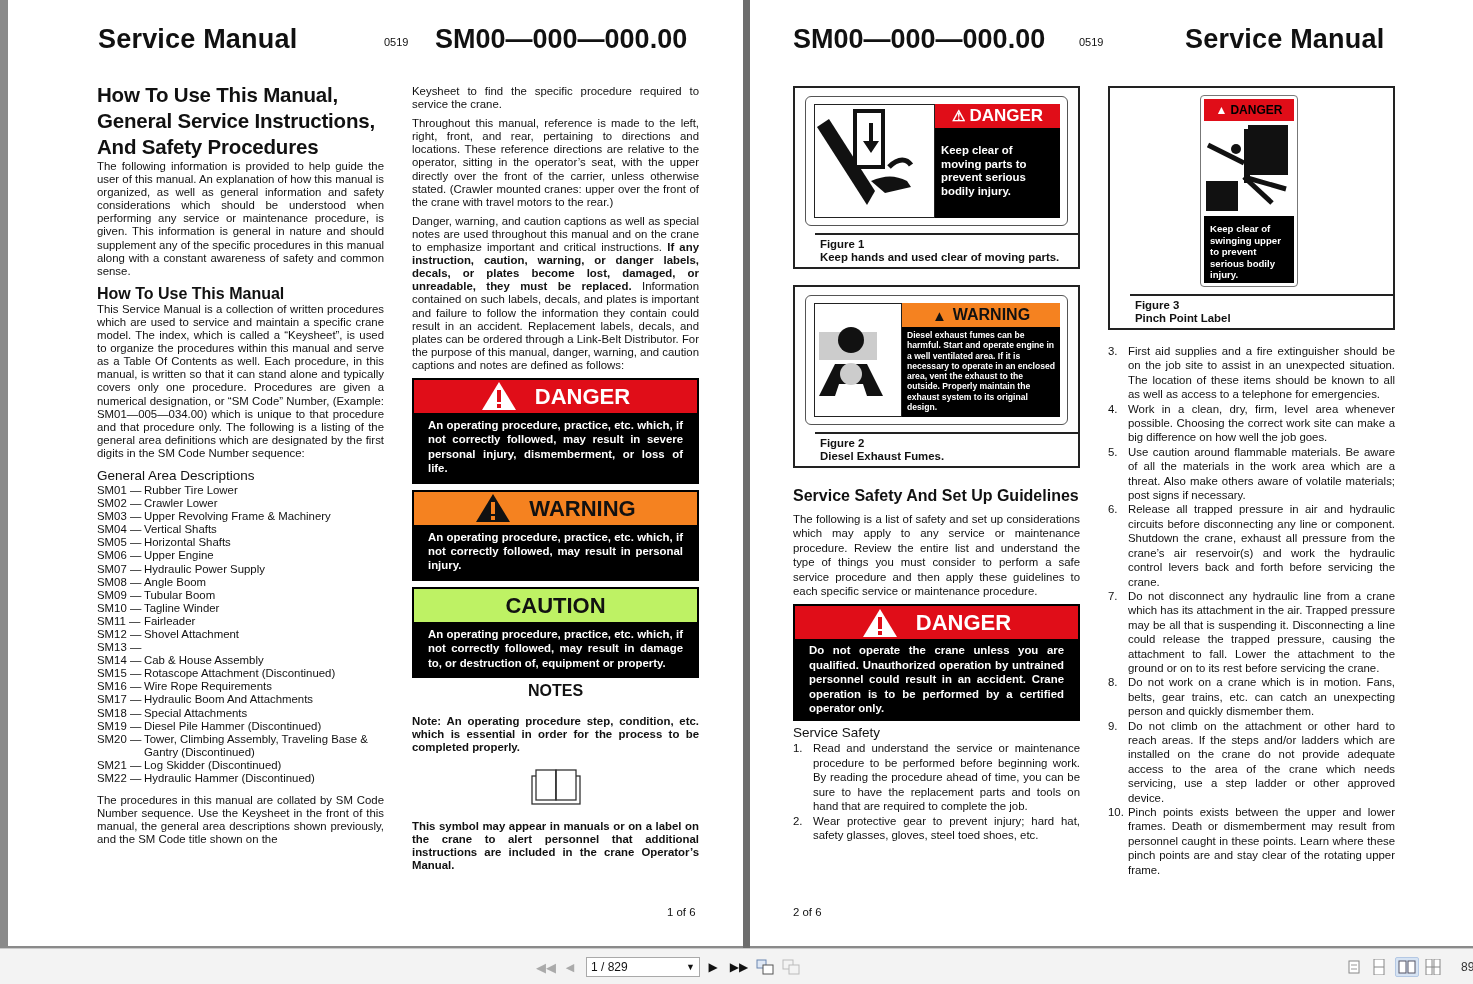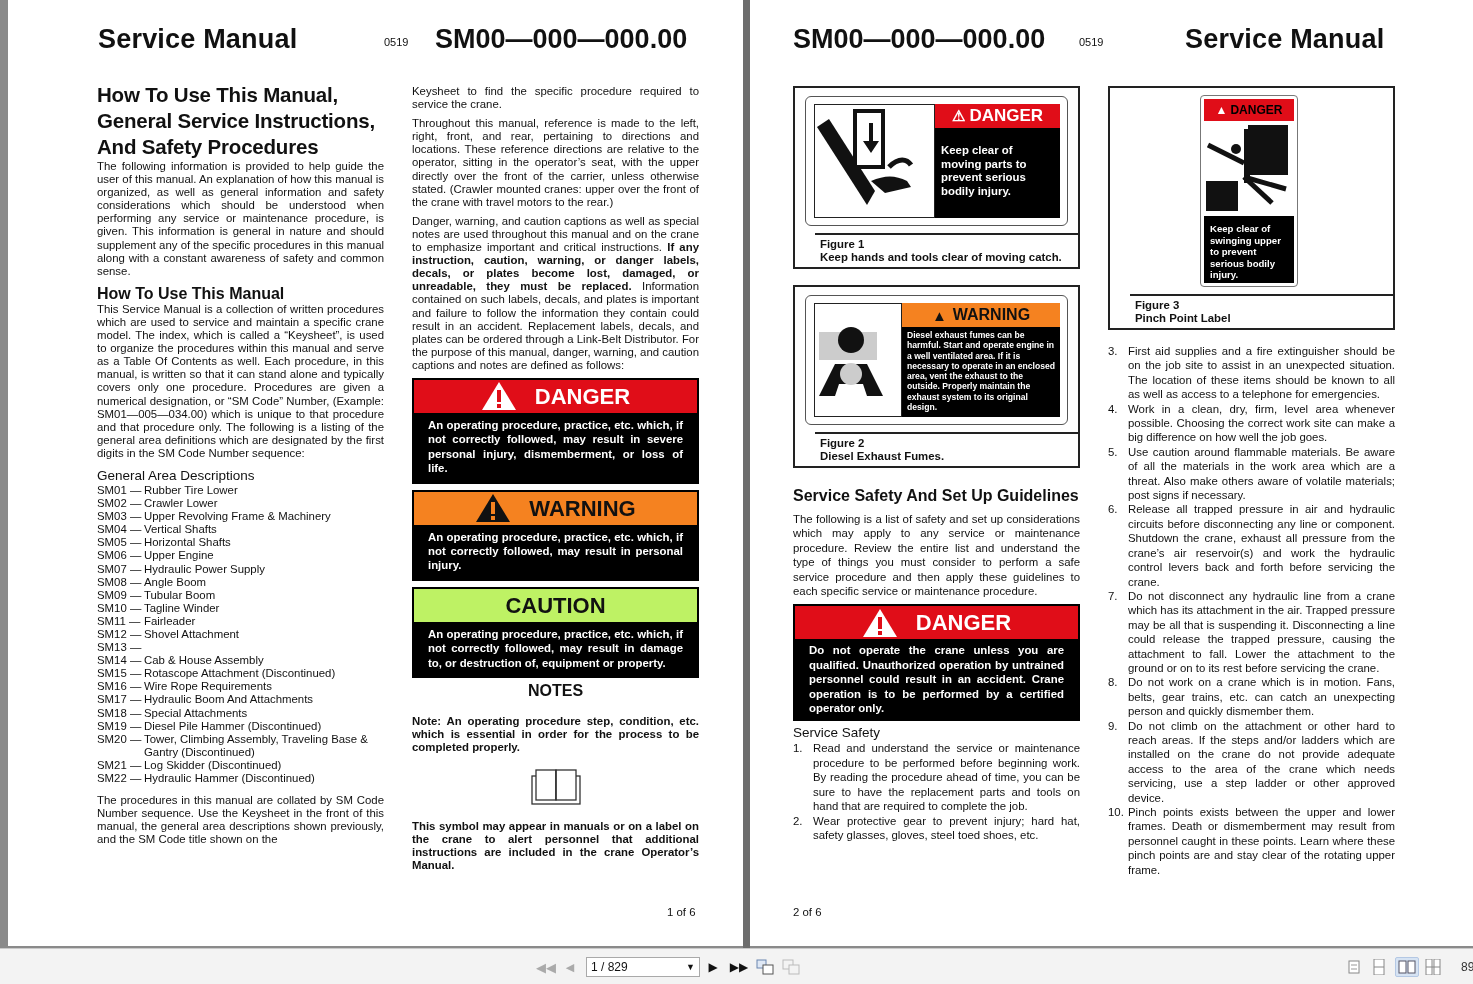--- a/index.html
+++ b/index.html
@@ -230,21 +230,21 @@
         <div style="position:absolute; left:129px; top:7px; width:125px; height:114px; background:#000;">
           <div style="background:#e00d18; color:#fff; font-weight:bold; font-size:17px; height:24px; display:flex; align-items:center; justify-content:center; gap:4px;">
             <span style="font-size:15px;">⚠</span>
             <span>DANGER</span>
           </div>
           <div style="color:#fff; font-weight:bold; font-size:11.4px; line-height:13.5px; padding:16px 16px 0 6px;">Keep clear of moving parts to prevent serious bodily injury.</div>
         </div>
       </div>
       <div class="fig-cap">
         <div>Figure 1</div>
-        <div>Keep hands and tools clear of moving catch.</div>
+        <div>Keep hands and used clear of moving parts.</div>
       </div>
     </div>
 
     <div class="figure" style="left:43px; top:285px; width:287px; height:183px;">
       <div style="position:absolute; left:10px; top:8px; width:263px; height:130px; border:1.5px solid #555; border-radius:6px;">
         <div style="position:absolute; left:8px; top:7px; width:88px; height:114px; border:1px solid #222;">
           <svg width="86" height="112" viewBox="0 0 86 112">
             <rect x="4" y="28" width="58" height="28" fill="#ccc"></rect>
             <circle cx="36" cy="36" r="13" fill="#111"></circle>
             <polygon points="4,92 20,60 52,60 68,92 52,92 48,80 24,80 20,92" fill="#111"></polygon>

